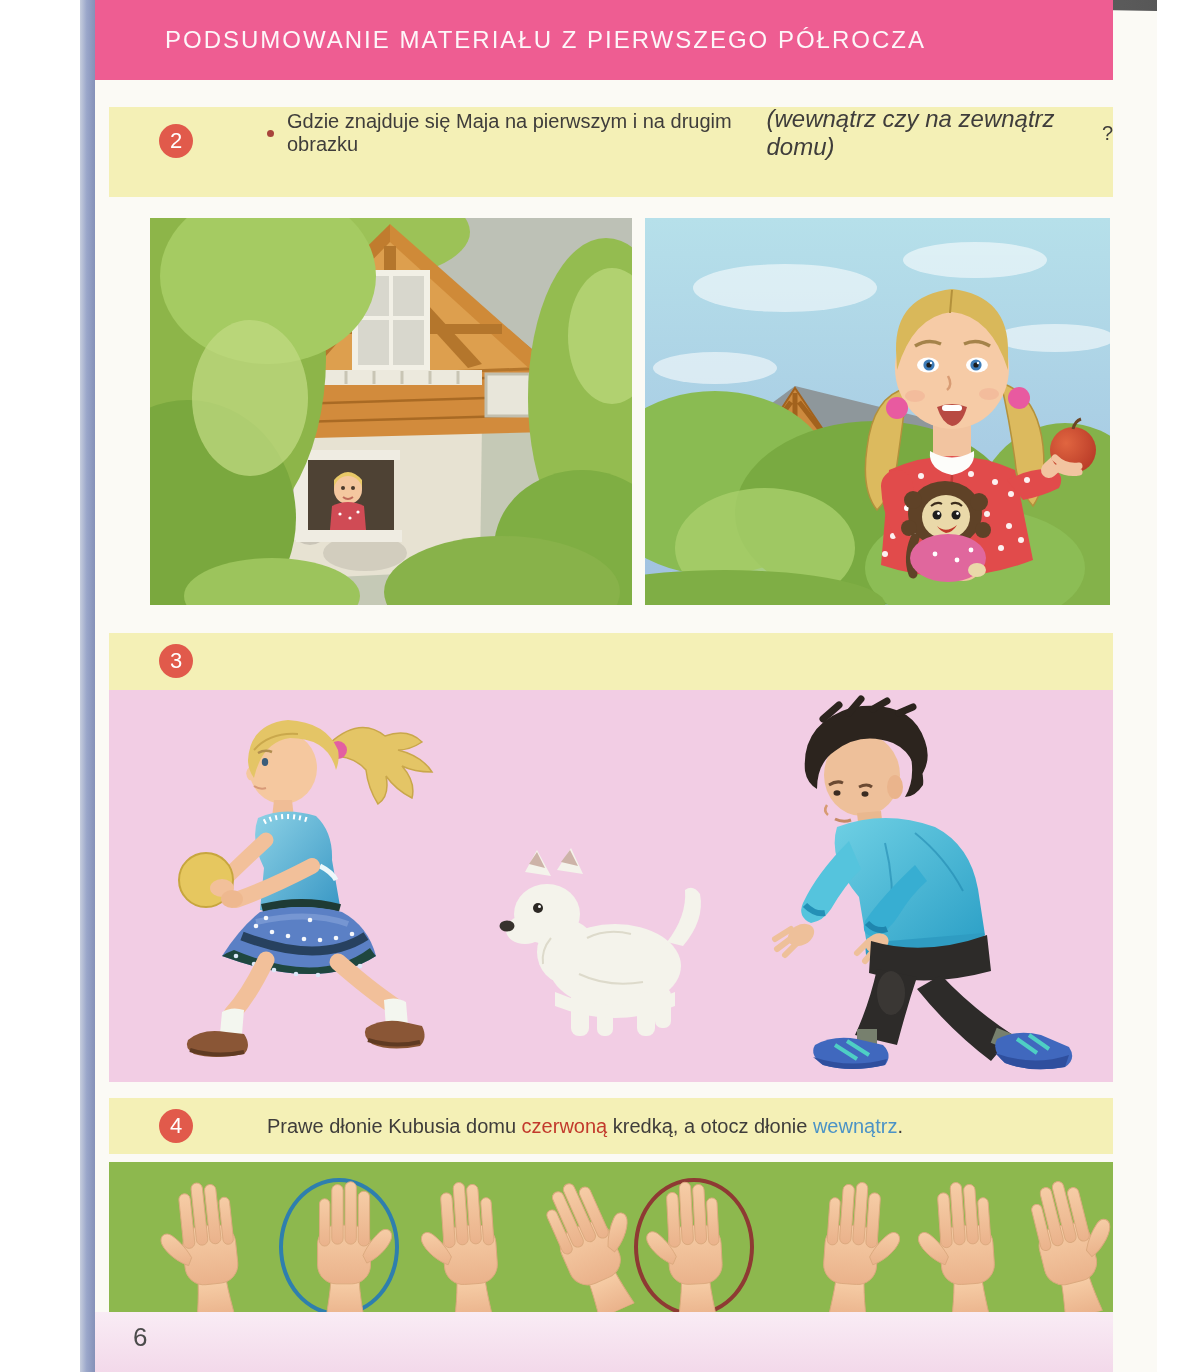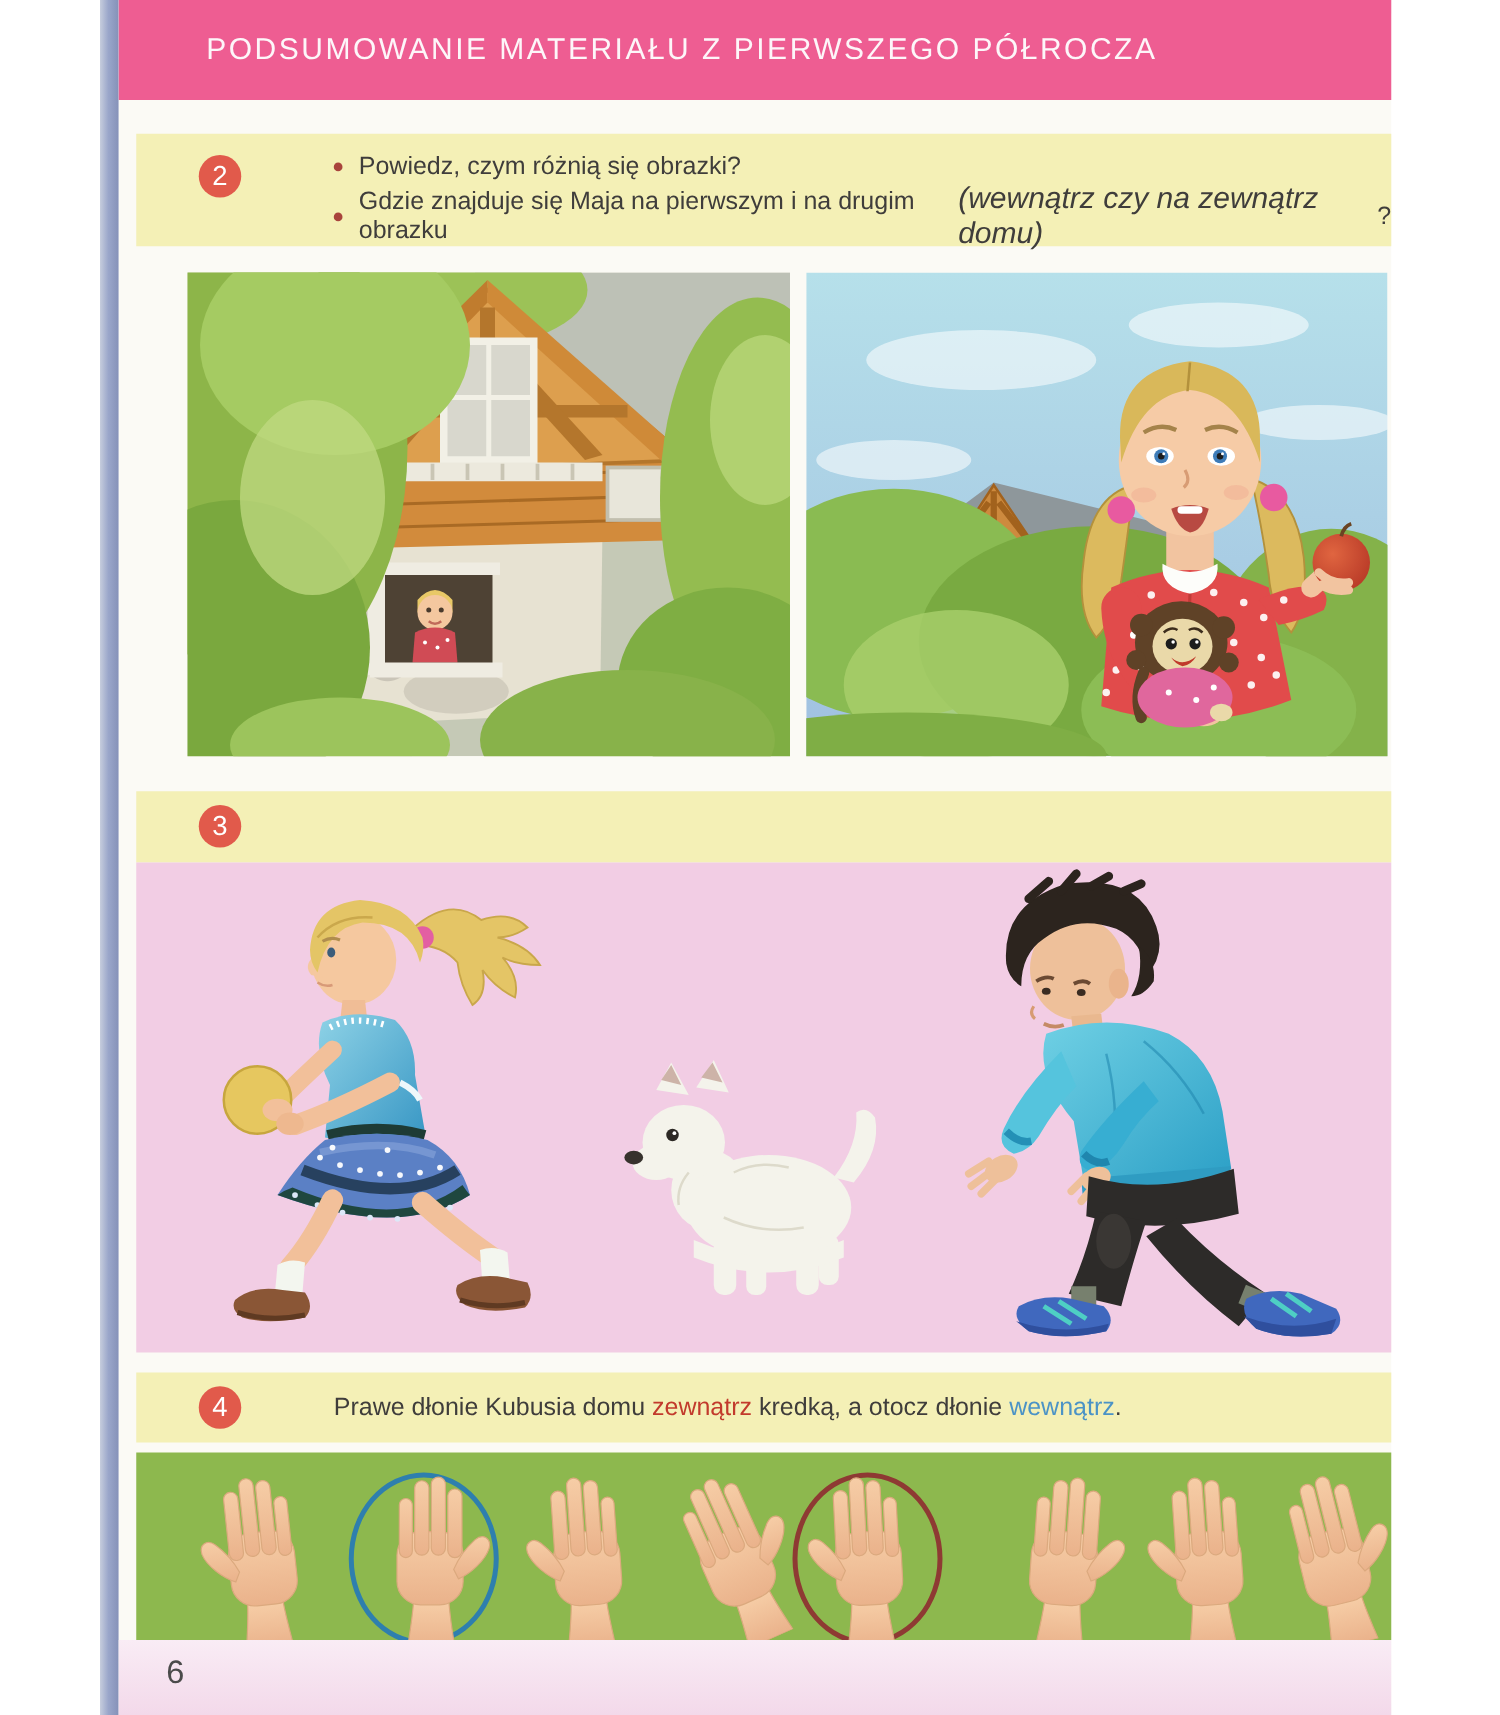--- a/index.html
+++ b/index.html
@@ -1,20 +1,20 @@
 <!DOCTYPE html>
 <html style="--header-pink: #ee5d92; --band-yellow: #f4f0b6; --band-pink: #f2cde4; --band-green: #8db84e; --task-badge: #e15a4b; --footer-pink: #f3d9ea; --accent-red-word: #c23a2c; --accent-blue-word: #4b93c6;"><head>
 <meta charset="utf-8">
 <style>
   html,body{margin:0;padding:0;background:#fff;}
   .canvas{position:relative;width:1200px;height:1372px;background:#ffffff;overflow:hidden;
           font-family:"Liberation Sans",sans-serif;color:#3f3d3b;}
   .spine{position:absolute;left:80px;top:0;width:15px;height:100%;
          background:linear-gradient(to right,#c6cddd 0%,#9aa6ca 45%,#8591b8 100%);}
-  .page{position:absolute;left:95px;top:0;width:1018px;height:1372px;background:#fbfaf5;}
+  .page{position:absolute;left:95px;top:0;width:1018px;height:1372px;background:#fbfaf5;padding-left:44px;}
   .top-wedge{position:absolute;top:0;right:0;width:640px;height:11px;
              background:linear-gradient(to right,#8f8f8f,#575757);
              clip-path:polygon(0 0,100% 0,100% 100%);}
   .header{position:absolute;left:0;top:0;width:1018px;height:80px;
           background:var(--header-pink,#ee5d92);}
   .h-title{position:absolute;left:70px;top:26px;margin:0;font-size:24px;font-weight:500;
            letter-spacing:2px;color:#fdf6f9;}
   .band{position:absolute;left:14px;width:1004px;background:var(--band-yellow,#f4f0b6);}
   .task2{top:107px;height:90px;}
   .task3{top:633px;height:57px;}
@@ -62,24 +62,20 @@
       <h1 class="h-title">PODSUMOWANIE MATERIAŁU Z PIERWSZEGO PÓŁROCZA</h1>
     </header>
 
     <section class="band task2">
       <div class="badge">
         <span>2</span>
       </div>
       <div class="bullets">
         <p class="bullet">
           <span class="dot"></span>
-          <span>Powiedz, czym różnią się obrazki?</span>
-        </p>
-        <p class="bullet">
-          <span class="dot"></span>
           <span>Gdzie znajduje się Maja na pierwszym i na drugim obrazku</span>&nbsp;
           <i>(wewnątrz czy na zewnątrz domu)</i>&nbsp;
           <span>?</span>
         </p>
       </div>
     </section>
 
     <figure class="img1">
       <svg viewBox="0 0 482 387">
         <rect width="482" height="387" fill="#c5c9b6"></rect>
@@ -409,21 +405,21 @@
         <path d="M252,346 L272,360 M264,342 L284,356" stroke="#4ecfc4" stroke-width="4"></path>
       </svg>
     </section>
 
     <section class="band task4">
       <div class="badge">
         <span>4</span>
       </div>
       <div class="q-text">
         <span>Prawe dłonie Kubusia domu</span>&nbsp;
-        <span class="red-word">zewnątrz</span>&nbsp;
+        <span class="red-word">czerwoną</span>&nbsp;
         <span>kredką, a otocz dłonie</span>&nbsp;
         <span class="blue-word">wewnątrz</span><span>.</span>
       </div>
     </section>
 
     <section class="hands-band">
         <div class="hand-slot" style="left: 48px;">
           <svg viewBox="0 0 110 150" style="transform: rotate(-6deg);">
     <defs>
       <linearGradient id="skinG" x1="0" y1="0" x2="0" y2="1">

